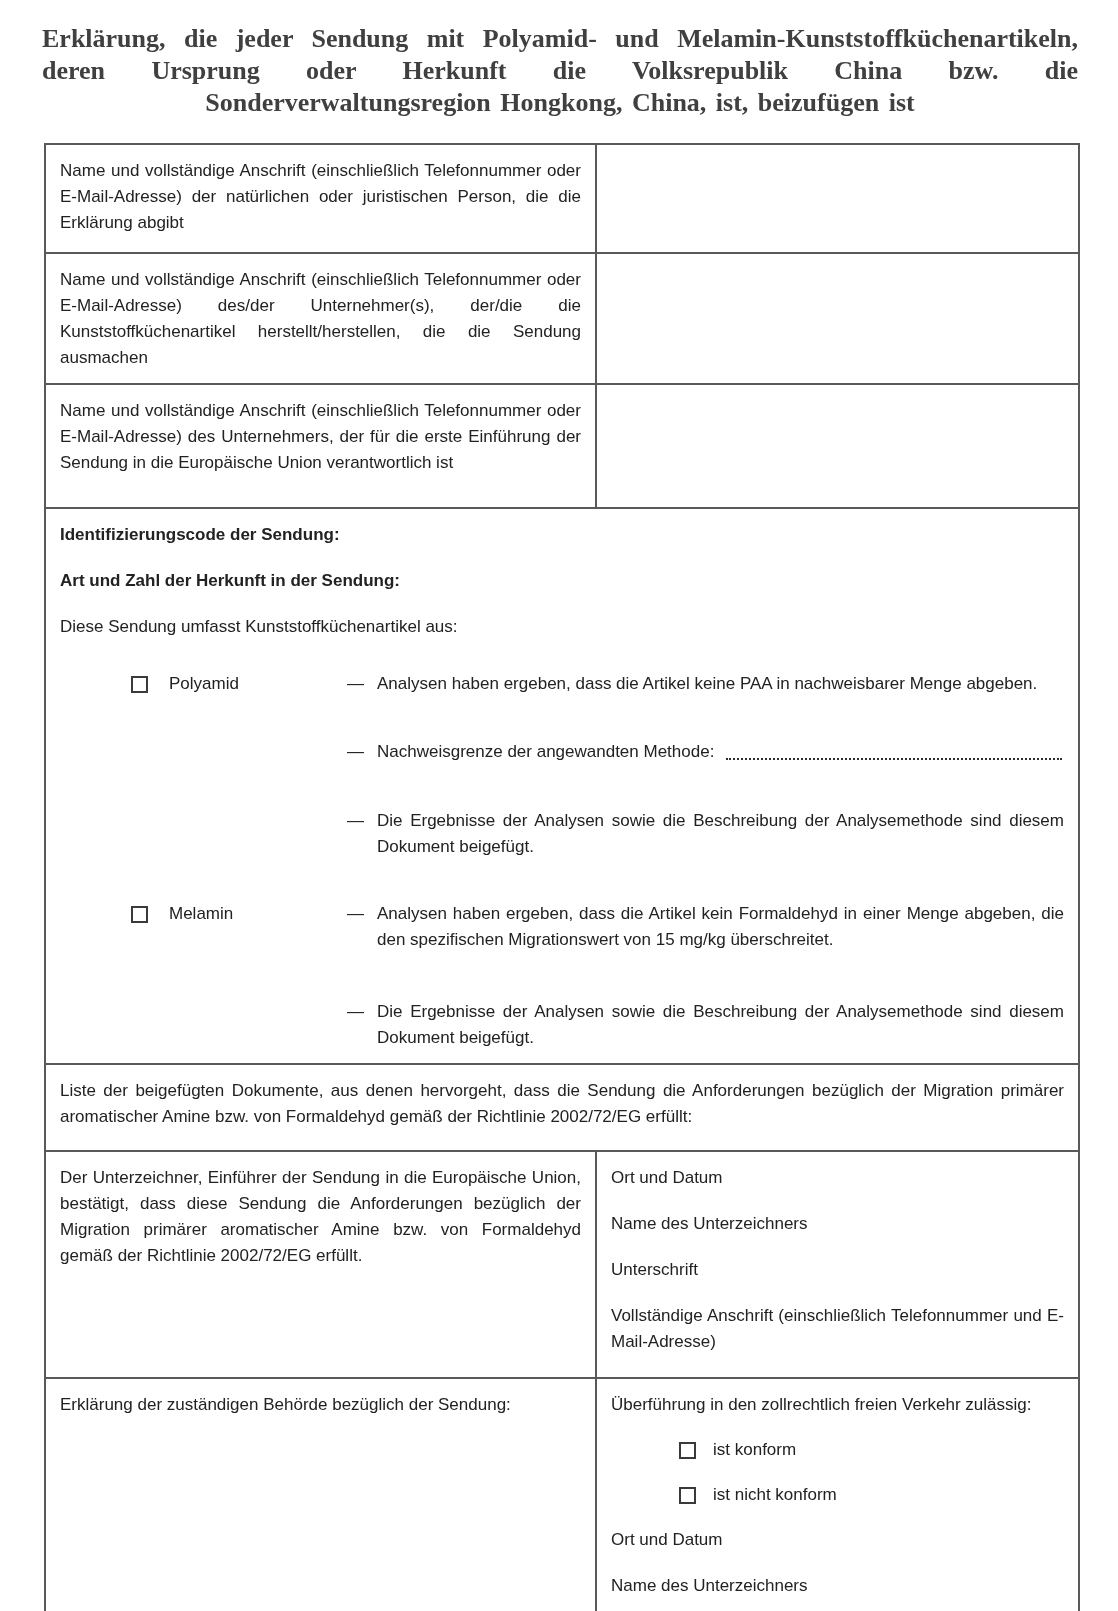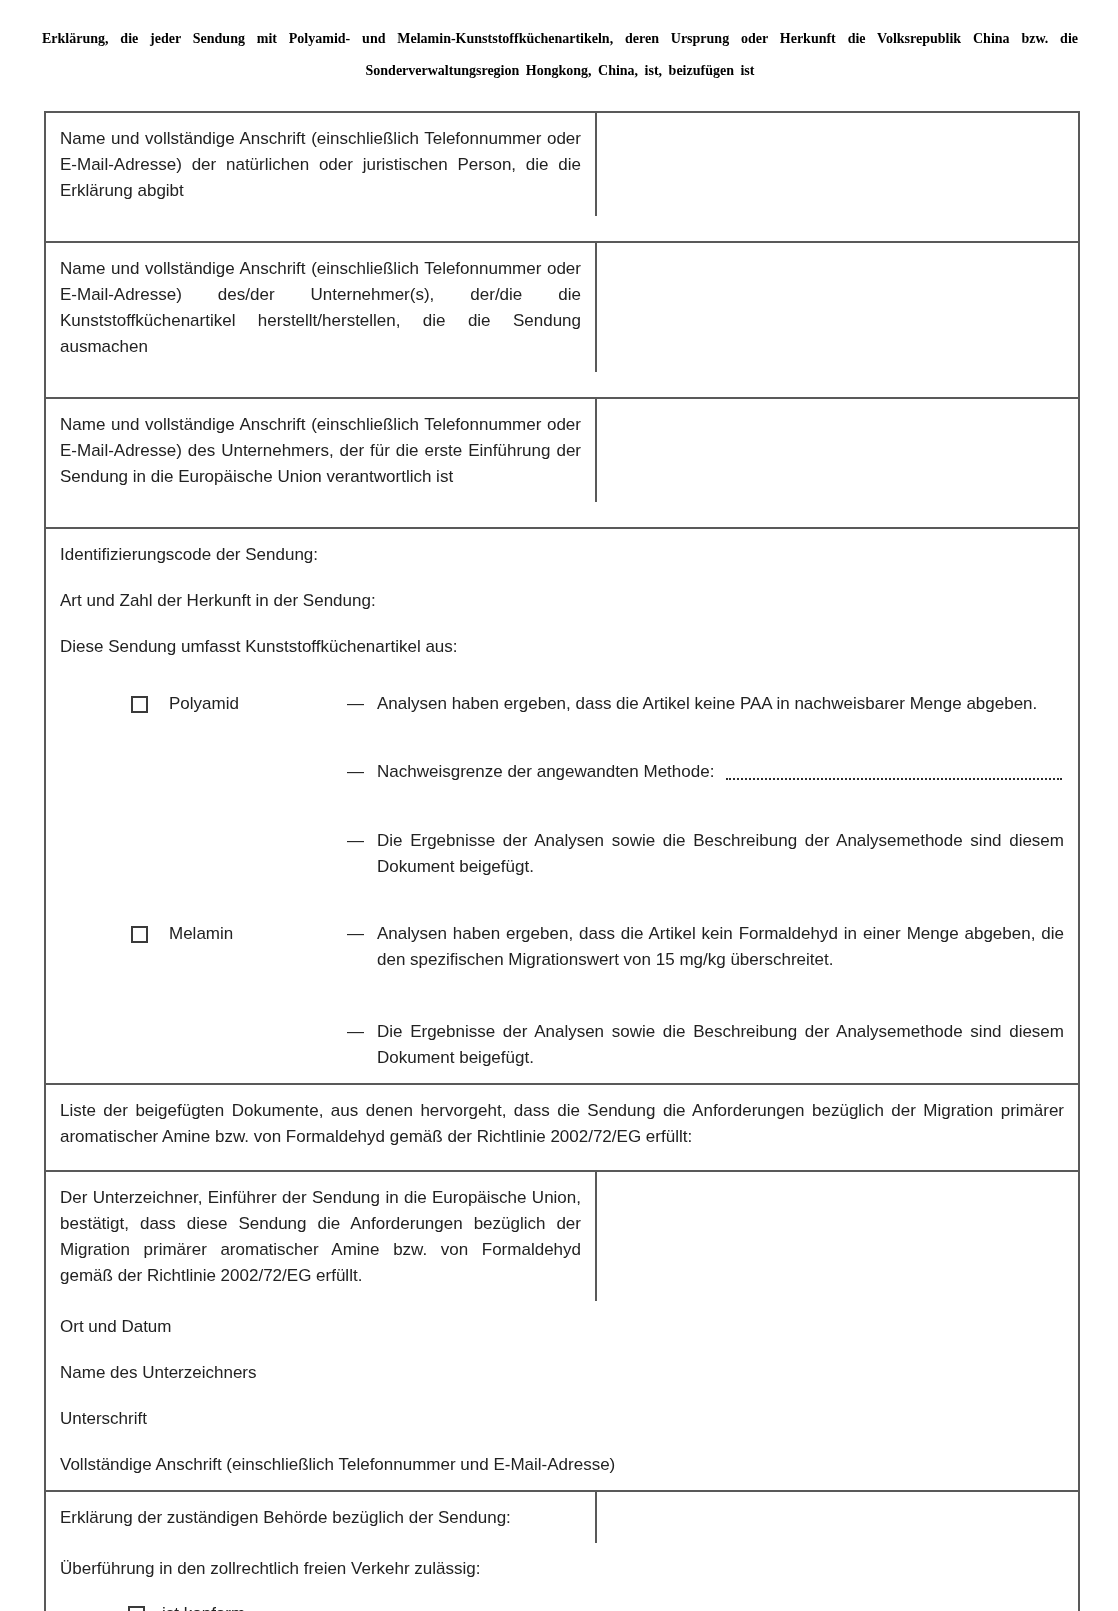--- a/index.html
+++ b/index.html
@@ -7,54 +7,54 @@
   body {
     width:1118px; height:1611px;
     font-family:"Liberation Sans", sans-serif;
     color:#222222;
     position:relative;
     overflow:hidden;
   }
   .page-title {
     font-family:"Liberation Serif", serif;
     font-weight:bold;
-    font-size:14px;
+    font-size:26px;
     line-height:32px;
-    color:#000000;
+    color:#404040;
     text-align:justify;
     text-align-last:center;
     margin:23px 40px 24px 42px;
     word-spacing:3px;
   }
   .form-table {
     margin:0 38px 0 44px;
     border:2px solid #595959;
     background:#ffffff;
   }
-  .frow { display:flex; border-top:2px solid #595959;flex-direction:column; }
+  .frow { display:flex; border-top:2px solid #595959; }
   .frow:first-child { border-top:none; }
   .cell {
     padding:13px 14px 12px 14px;
     font-size:17px;
     line-height:26px;
   }
   .cleft  { width:551px; border-right:2px solid #595959; }
   .cright { flex:1; }
   .justify { text-align:justify; }
 
   
   .r-declarant    { min-height:107px; }
   .r-manufacturer { min-height:116px; }
   .r-importer     { min-height:124px; }
   .r-consignment  { min-height:476px; }
   .r-documents    { min-height:87px;  }
   .r-signatory    { min-height:227px; }
   .r-authority    { min-height:332px; }
 
-  .section-line { margin-bottom:20px; }
+  .section-line { margin-bottom:20px;font-weight:bold; }
 
   .material-block { display:flex; margin-top:31px; }
   .material-left  { width:287px; flex-shrink:0; padding-left:71px; }
   .material-right { flex:1; }
 
   .checkbox-row { display:flex; align-items:center; }
   .checkbox {
     width:17px; height:17px;
     border:2px solid #3a3a3a;
     background:#ffffff;

